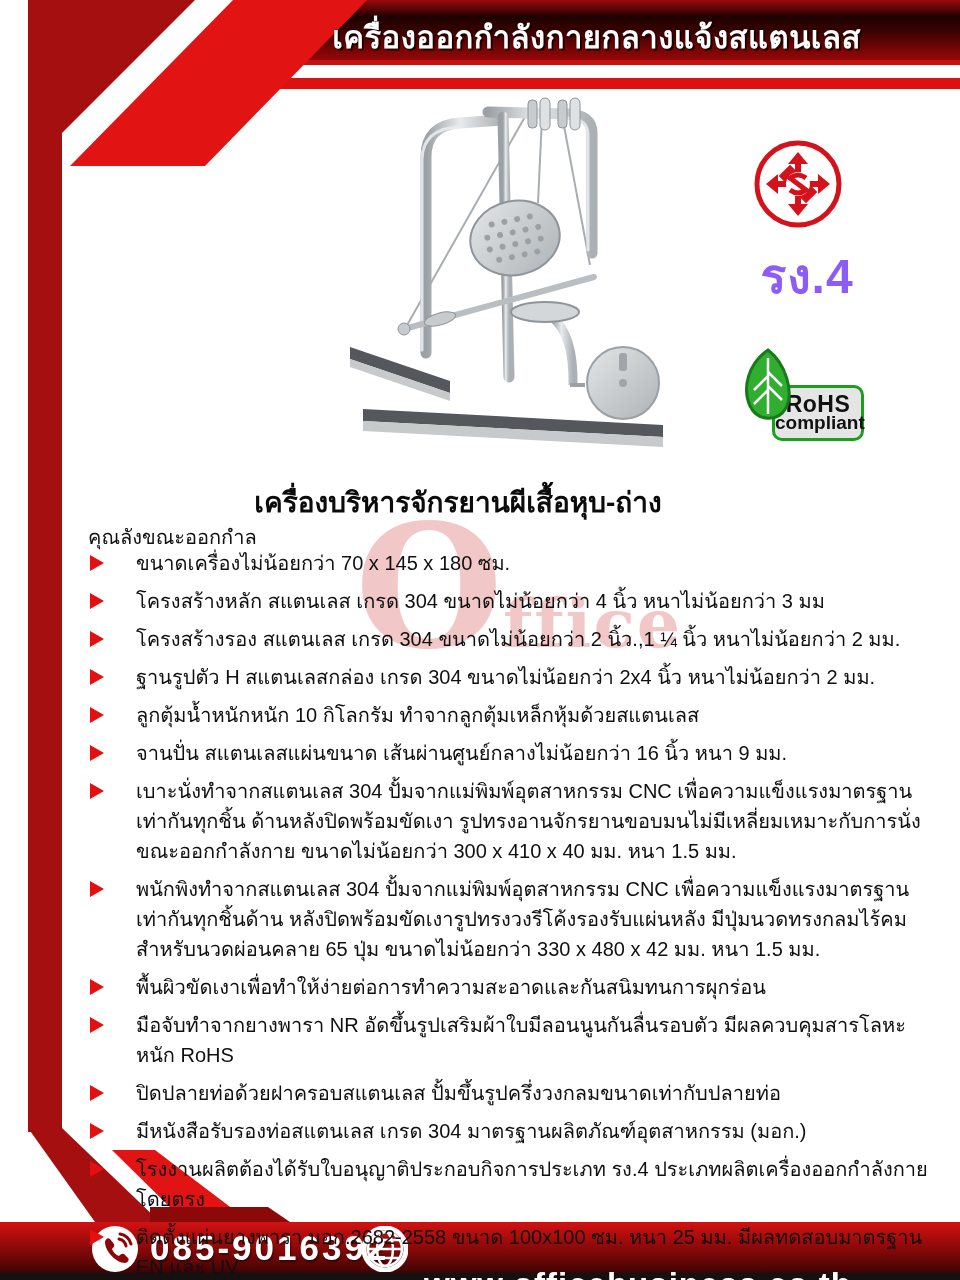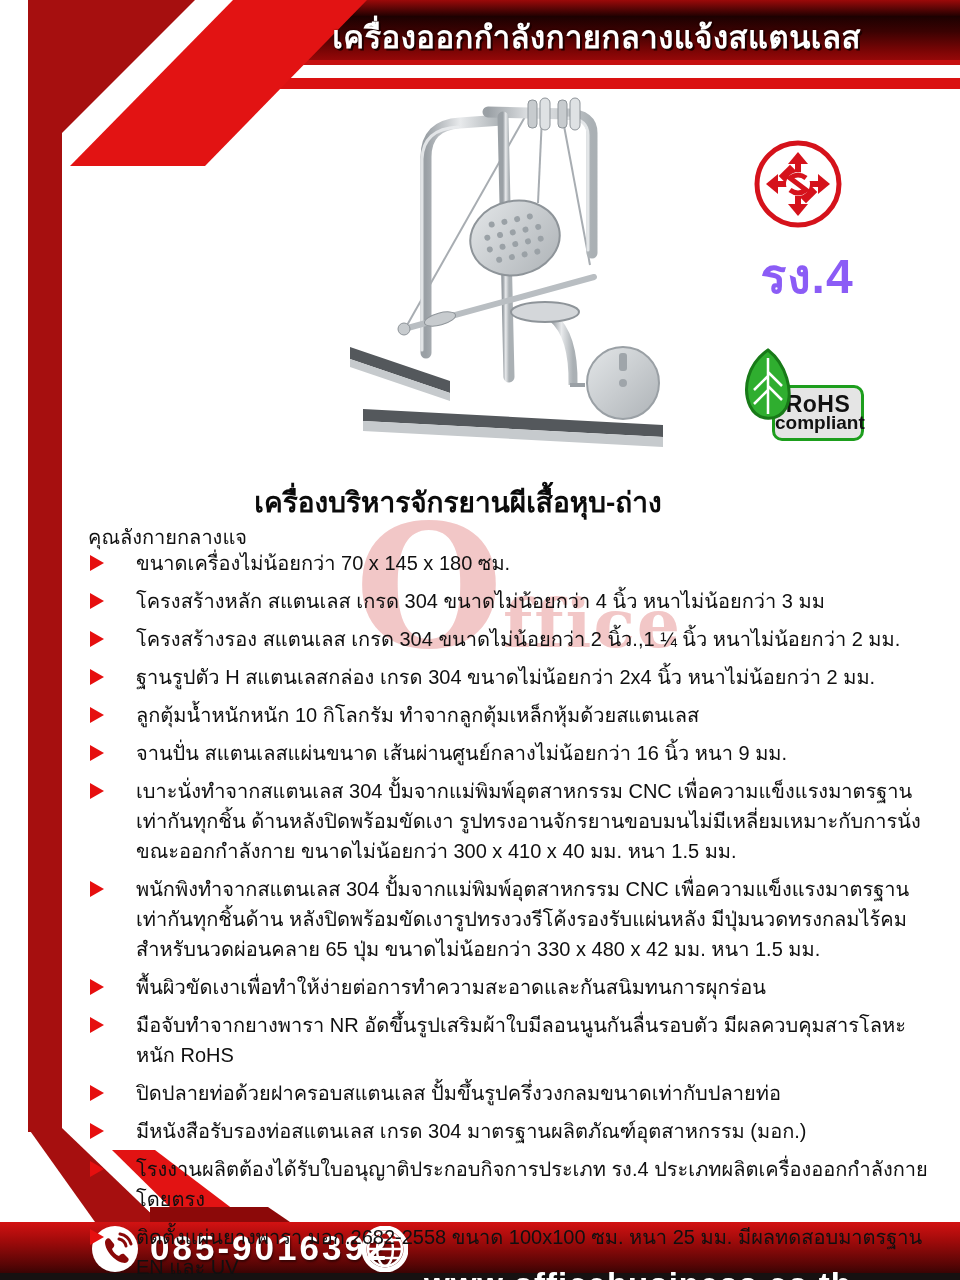--- a/index.html
+++ b/index.html
@@ -200,21 +200,21 @@
   <div class="rohs">
     <div class="t1">RoHS</div>
     <div class="t2">compliant</div>
   </div>
   <svg class="leaf" viewBox="0 0 56 78">
     <path d="M28 4 C8 18 2 42 10 60 C18 76 38 76 46 62 C54 46 46 18 28 4 Z" fill="#2fae2f" stroke="#187a18" stroke-width="3"></path>
     <path d="M28 12 L28 68 M28 30 L14 44 M28 26 L42 40 M28 44 L14 58 M28 40 L42 54" stroke="#fff" stroke-width="2.5" fill="none"></path>
   </svg>
 
   <div class="prod-title">เครื่องบริหารจักรยานผีเสื้อหุบ-ถ่าง</div>
-  <div class="spec-head">คุณลังกายกลางแจ</div>
+  <div class="spec-head">คุณลังขณะออกกำล</div>
   <ul class="specs">
     <li>ขนาดเครื่องไม่น้อยกว่า 70 x 145 x 180 ซม.</li>
     <li>โครงสร้างหลัก สแตนเลส เกรด 304 ขนาดไม่น้อยกว่า 4 นิ้ว หนาไม่น้อยกว่า 3 มม</li>
     <li>โครงสร้างรอง สแตนเลส เกรด 304 ขนาดไม่น้อยกว่า 2 นิ้ว.,1 ¼ นิ้ว หนาไม่น้อยกว่า 2 มม.</li>
     <li>ฐานรูปตัว H สแตนเลสกล่อง เกรด 304 ขนาดไม่น้อยกว่า 2x4 นิ้ว หนาไม่น้อยกว่า 2 มม.</li>
     <li>ลูกตุ้มน้ำหนักหนัก 10 กิโลกรัม ทำจากลูกตุ้มเหล็กหุ้มด้วยสแตนเลส</li>
     <li>จานปั่น สแตนเลสแผ่นขนาด เส้นผ่านศูนย์กลางไม่น้อยกว่า 16 นิ้ว หนา 9 มม.</li>
     <li>เบาะนั่งทำจากสแตนเลส 304 ปั้มจากแม่พิมพ์อุตสาหกรรม CNC เพื่อความแข็งแรงมาตรฐานเท่ากันทุกชิ้น ด้านหลังปิดพร้อมขัดเงา รูปทรงอานจักรยานขอบมนไม่มีเหลี่ยมเหมาะกับการนั่งขณะออกกำลังกาย ขนาดไม่น้อยกว่า 300 x 410 x 40 มม. หนา 1.5 มม.</li>
     <li>พนักพิงทำจากสแตนเลส 304 ปั้มจากแม่พิมพ์อุตสาหกรรม CNC เพื่อความแข็งแรงมาตรฐานเท่ากันทุกชิ้นด้าน หลังปิดพร้อมขัดเงารูปทรงวงรีโค้งรองรับแผ่นหลัง มีปุ่มนวดทรงกลมไร้คมสำหรับนวดผ่อนคลาย 65 ปุ่ม ขนาดไม่น้อยกว่า 330 x 480 x 42 มม. หนา 1.5 มม.</li>
     <li>พื้นผิวขัดเงาเพื่อทำให้ง่ายต่อการทำความสะอาดและกันสนิมทนการผุกร่อน</li>

